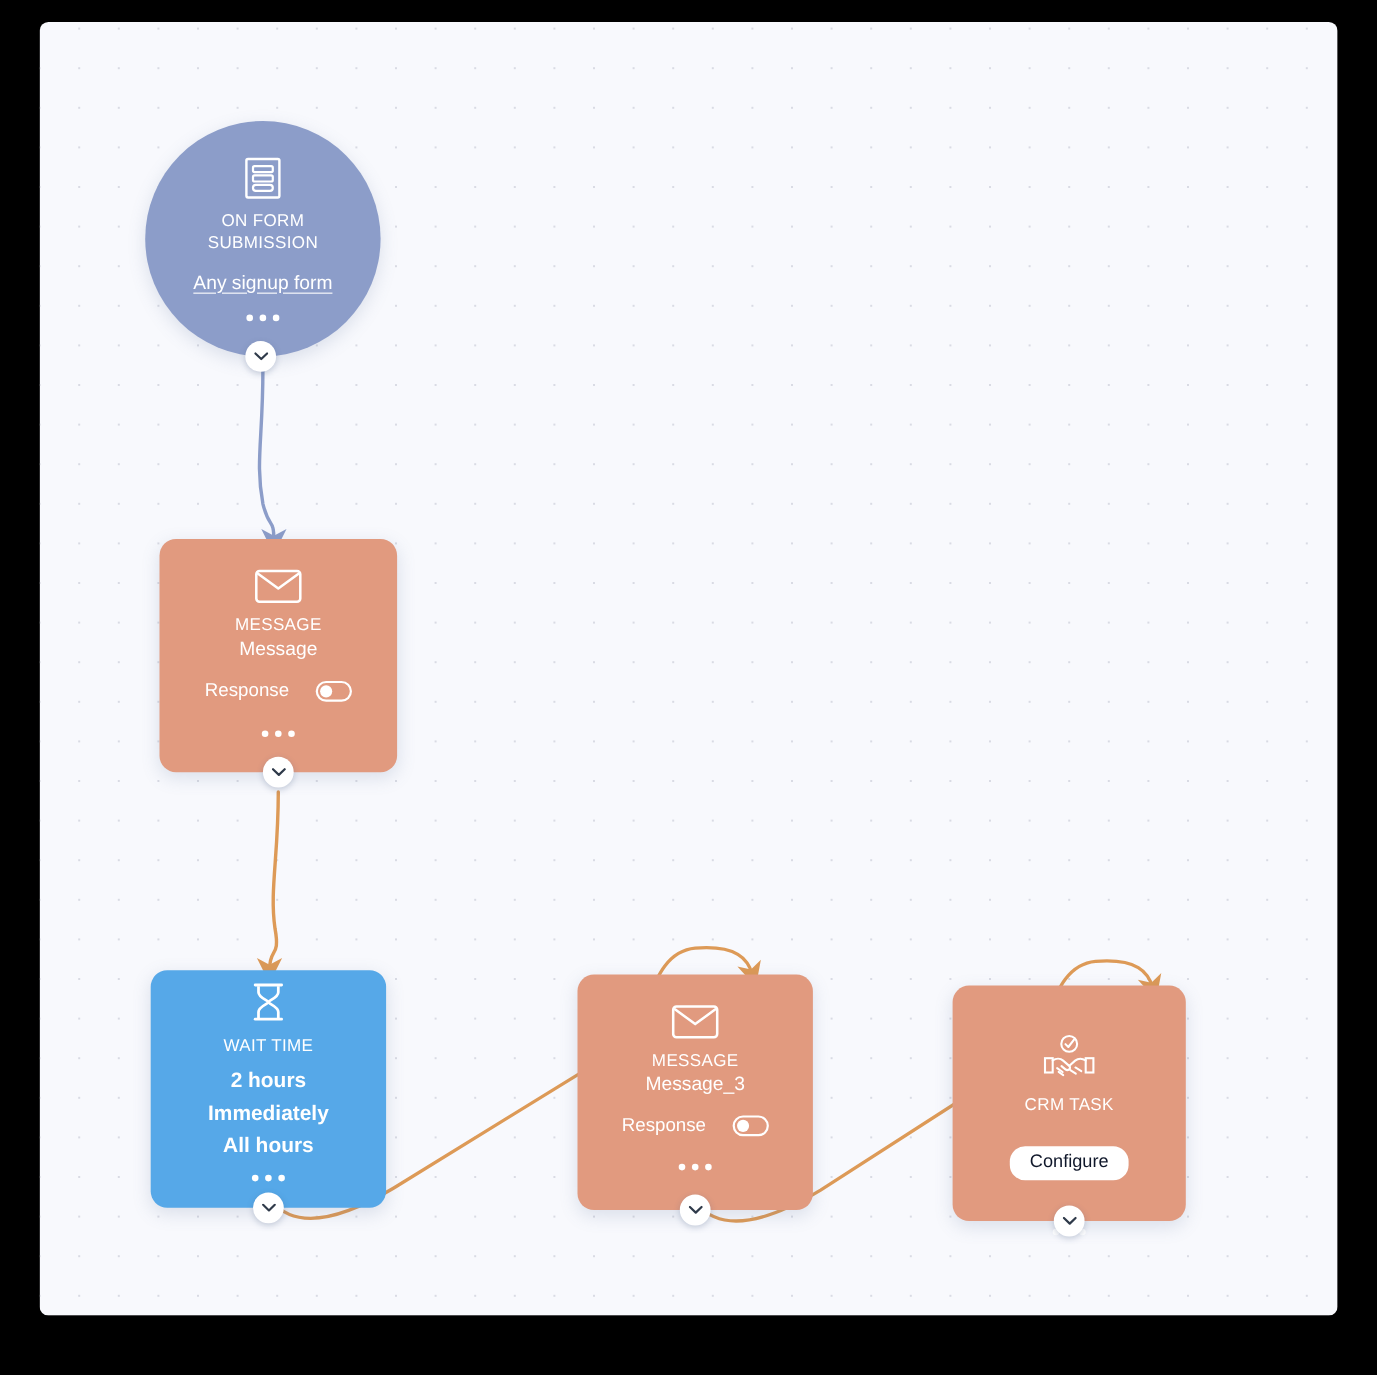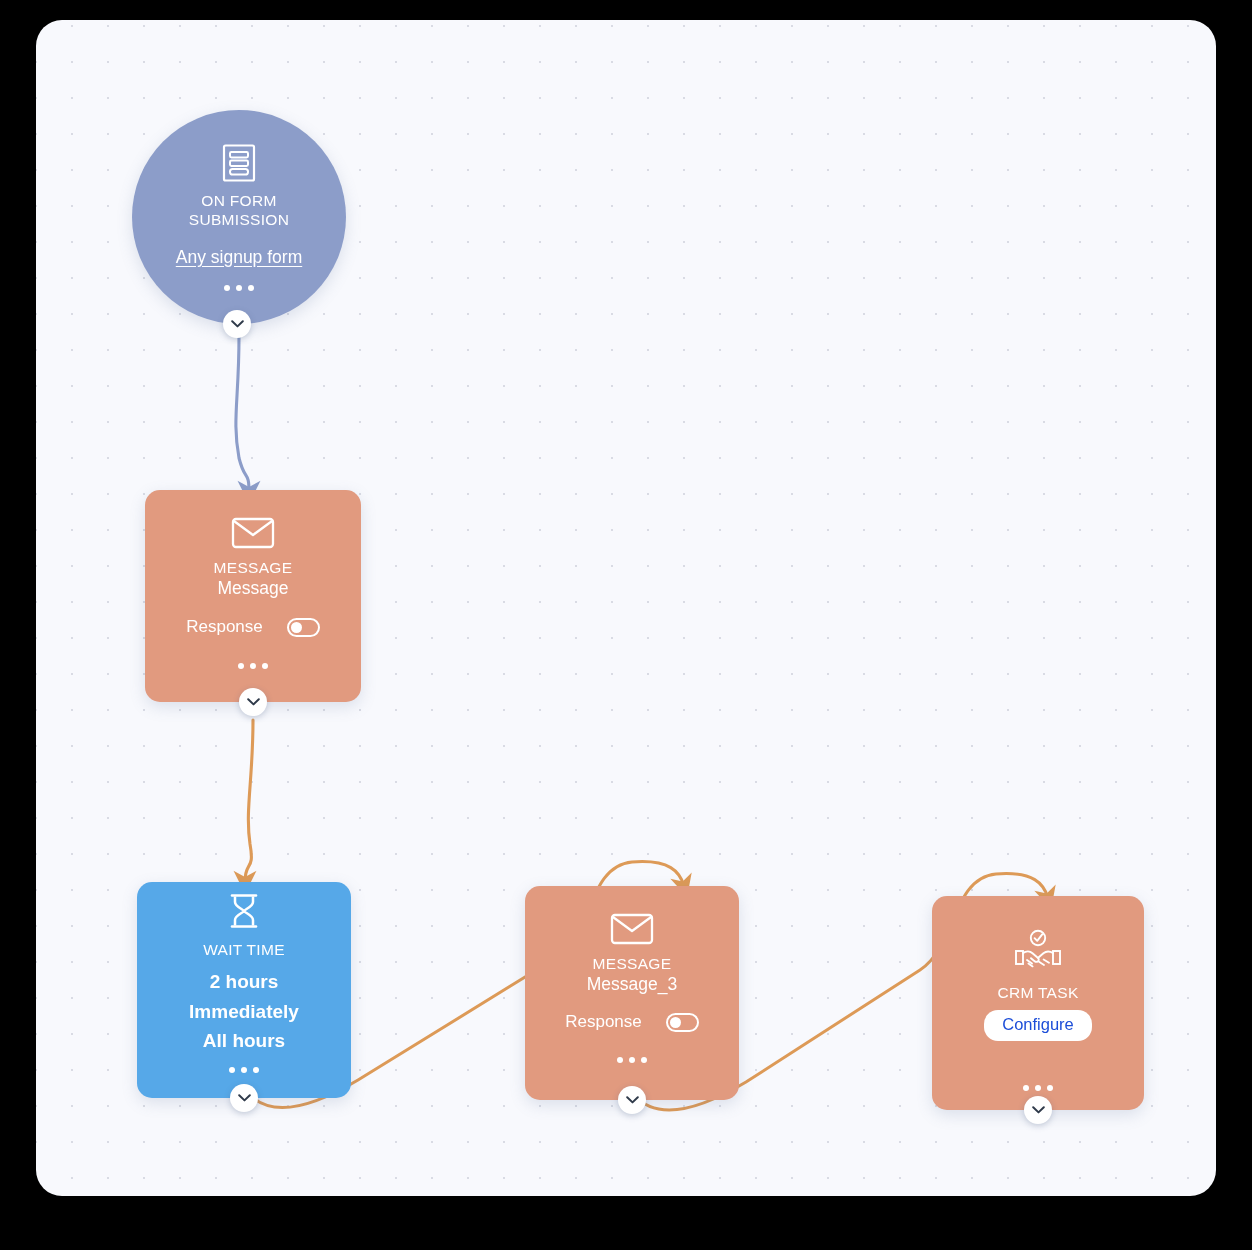--- a/index.html
+++ b/index.html
@@ -12,21 +12,21 @@
     font-family: "Liberation Sans", sans-serif;
   }
 
   #canvas-card {
     position: absolute;
     left: 36px;
     top: 20px;
     width: 1180px;
     height: 1176px;
     background-color: #f8f9fd;
-    border-radius: 26px;
+    border-radius: 8px;
     overflow: hidden;
     background-image: radial-gradient(circle, #d9dbe4 1.2px, rgba(0,0,0,0) 1.3px);
     background-size: 36px 36px;
     background-position: 18px 24px;
   }
 
   
   #edges {
     position: absolute;
     left: 0; top: 0;
@@ -165,23 +165,23 @@
     left: 101px; top: 862px;
     width: 214px; height: 216px;
     padding-top: 11px;
   }
   #node-message3 {
     left: 489px; top: 866px;
     width: 214px; height: 214px;
     padding-top: 26px;
   }
   #node-crm {
-    left: 896px; top: 876px;
+    left: 830px; top: 876px;
     width: 212px; height: 214px;
-    padding-top: 33px;
+    padding-top: 44px;
   }
 </style>
 </head>
 <body>
 
 <div id="canvas-card">
 
   <svg id="edges" viewBox="0 0 1180 1176" xmlns="http://www.w3.org/2000/svg">
     <defs>
       <marker id="arrow-blue" markerWidth="9" markerHeight="9" refX="4.2" refY="4.5" orient="auto">
@@ -311,21 +311,21 @@
         <rect x="40" y="22" width="7" height="13" fill="none" stroke="#ffffff" stroke-width="1.9"></rect>
         <path d="M10,24 C13,22 17,22 19.5,24.2 L25,29 C26,29.9 26,31.3 25,32.2 C24,33 22.6,33 21.6,32.2 L18,29.2" fill="none" stroke="#ffffff" stroke-width="1.9" stroke-linecap="round" stroke-linejoin="round"></path>
         <path d="M40,24 C37,22.2 33,22.2 30.4,24.2 L25.2,28.8" fill="none" stroke="#ffffff" stroke-width="1.9" stroke-linecap="round" stroke-linejoin="round"></path>
         <path d="M14,31 L19,34.6" stroke="#ffffff" stroke-width="1.8" stroke-linecap="round"></path>
         <path d="M15.4,34.4 L19.6,37.4" stroke="#ffffff" stroke-width="1.8" stroke-linecap="round"></path>
         <path d="M26,32.8 L31,36" stroke="#ffffff" stroke-width="1.8" stroke-linecap="round"></path>
         <path d="M30.6,30.4 L36,33.8" stroke="#ffffff" stroke-width="1.8" stroke-linecap="round"></path>
       </svg>
     </span>
     <div class="node-kind" style="margin-top:0px;">CRM TASK</div>
-    <button class="pill-button" style="margin-top:8px; color:#1d4ed8;">Configure</button>
+    <button class="pill-button" style="margin-top:28px; color:#0f172a;">Configure</button>
     <div class="dots" style="margin-top:44px;">
       <span></span>
       <span></span>
       <span></span>
     </div>
     <div class="chevron-handle" style="left:92px; top:200px;">
       <svg width="13" height="8" viewBox="0 0 13 8" xmlns="http://www.w3.org/2000/svg">
         <path d="M1.2,1.3 L6.5,6.4 L11.8,1.3" fill="none" stroke="#2f3a4a" stroke-width="2" stroke-linecap="round" stroke-linejoin="round"></path>
       </svg>
     </div>

